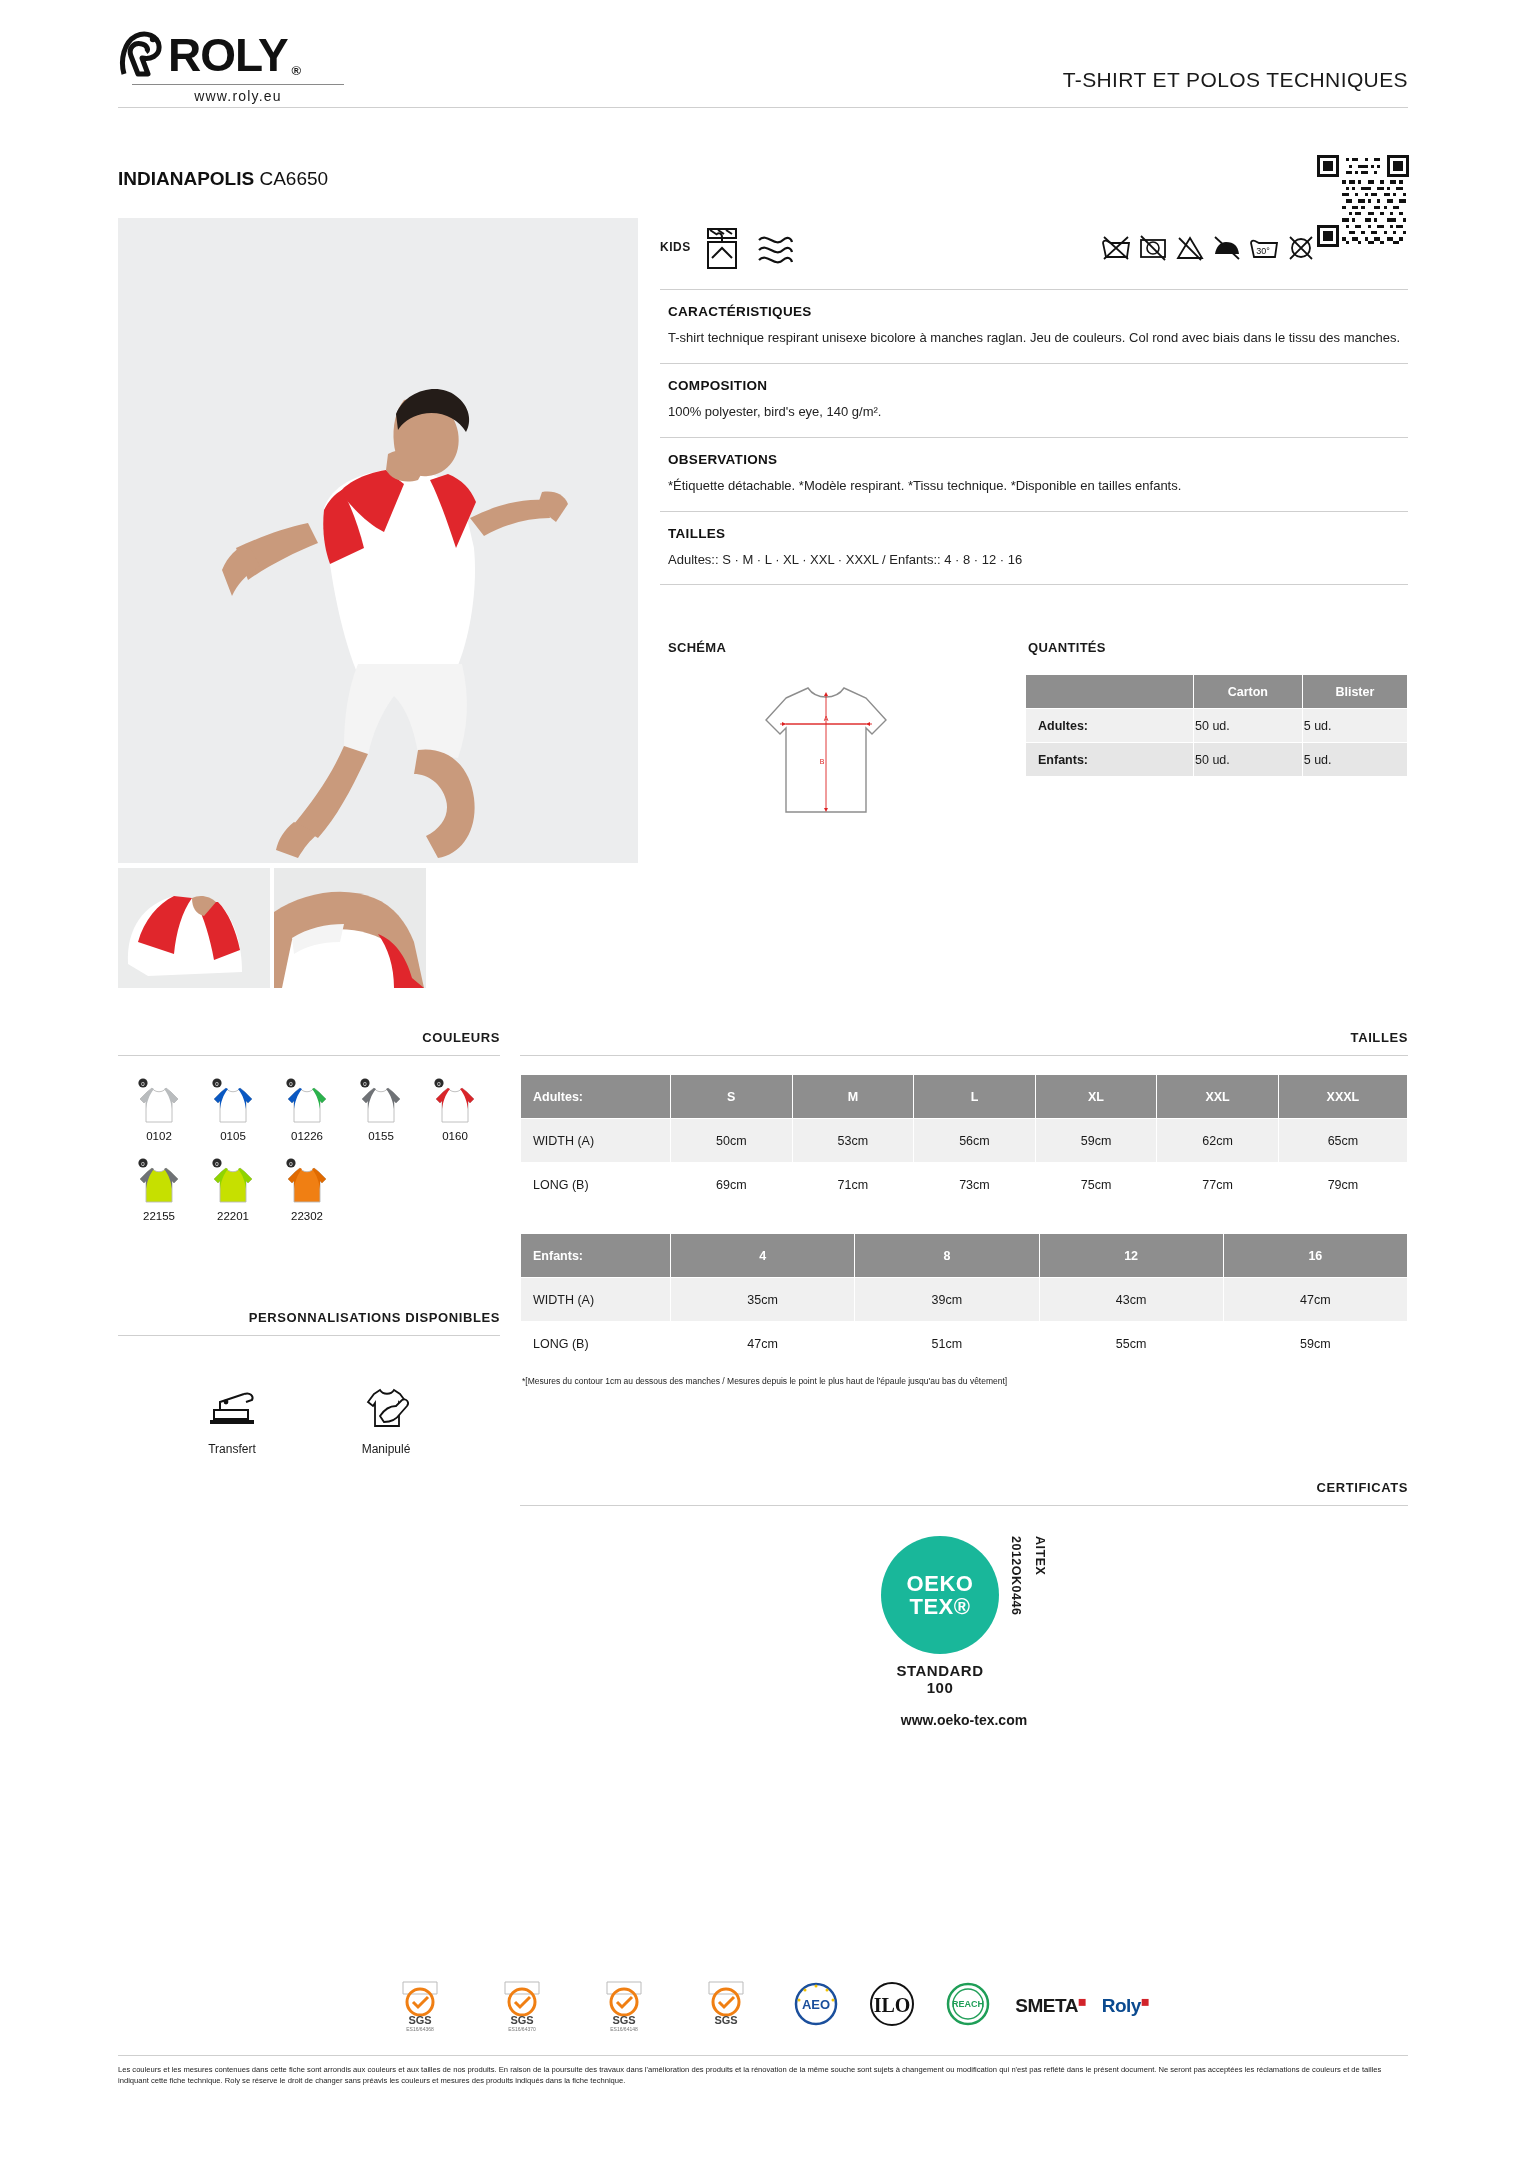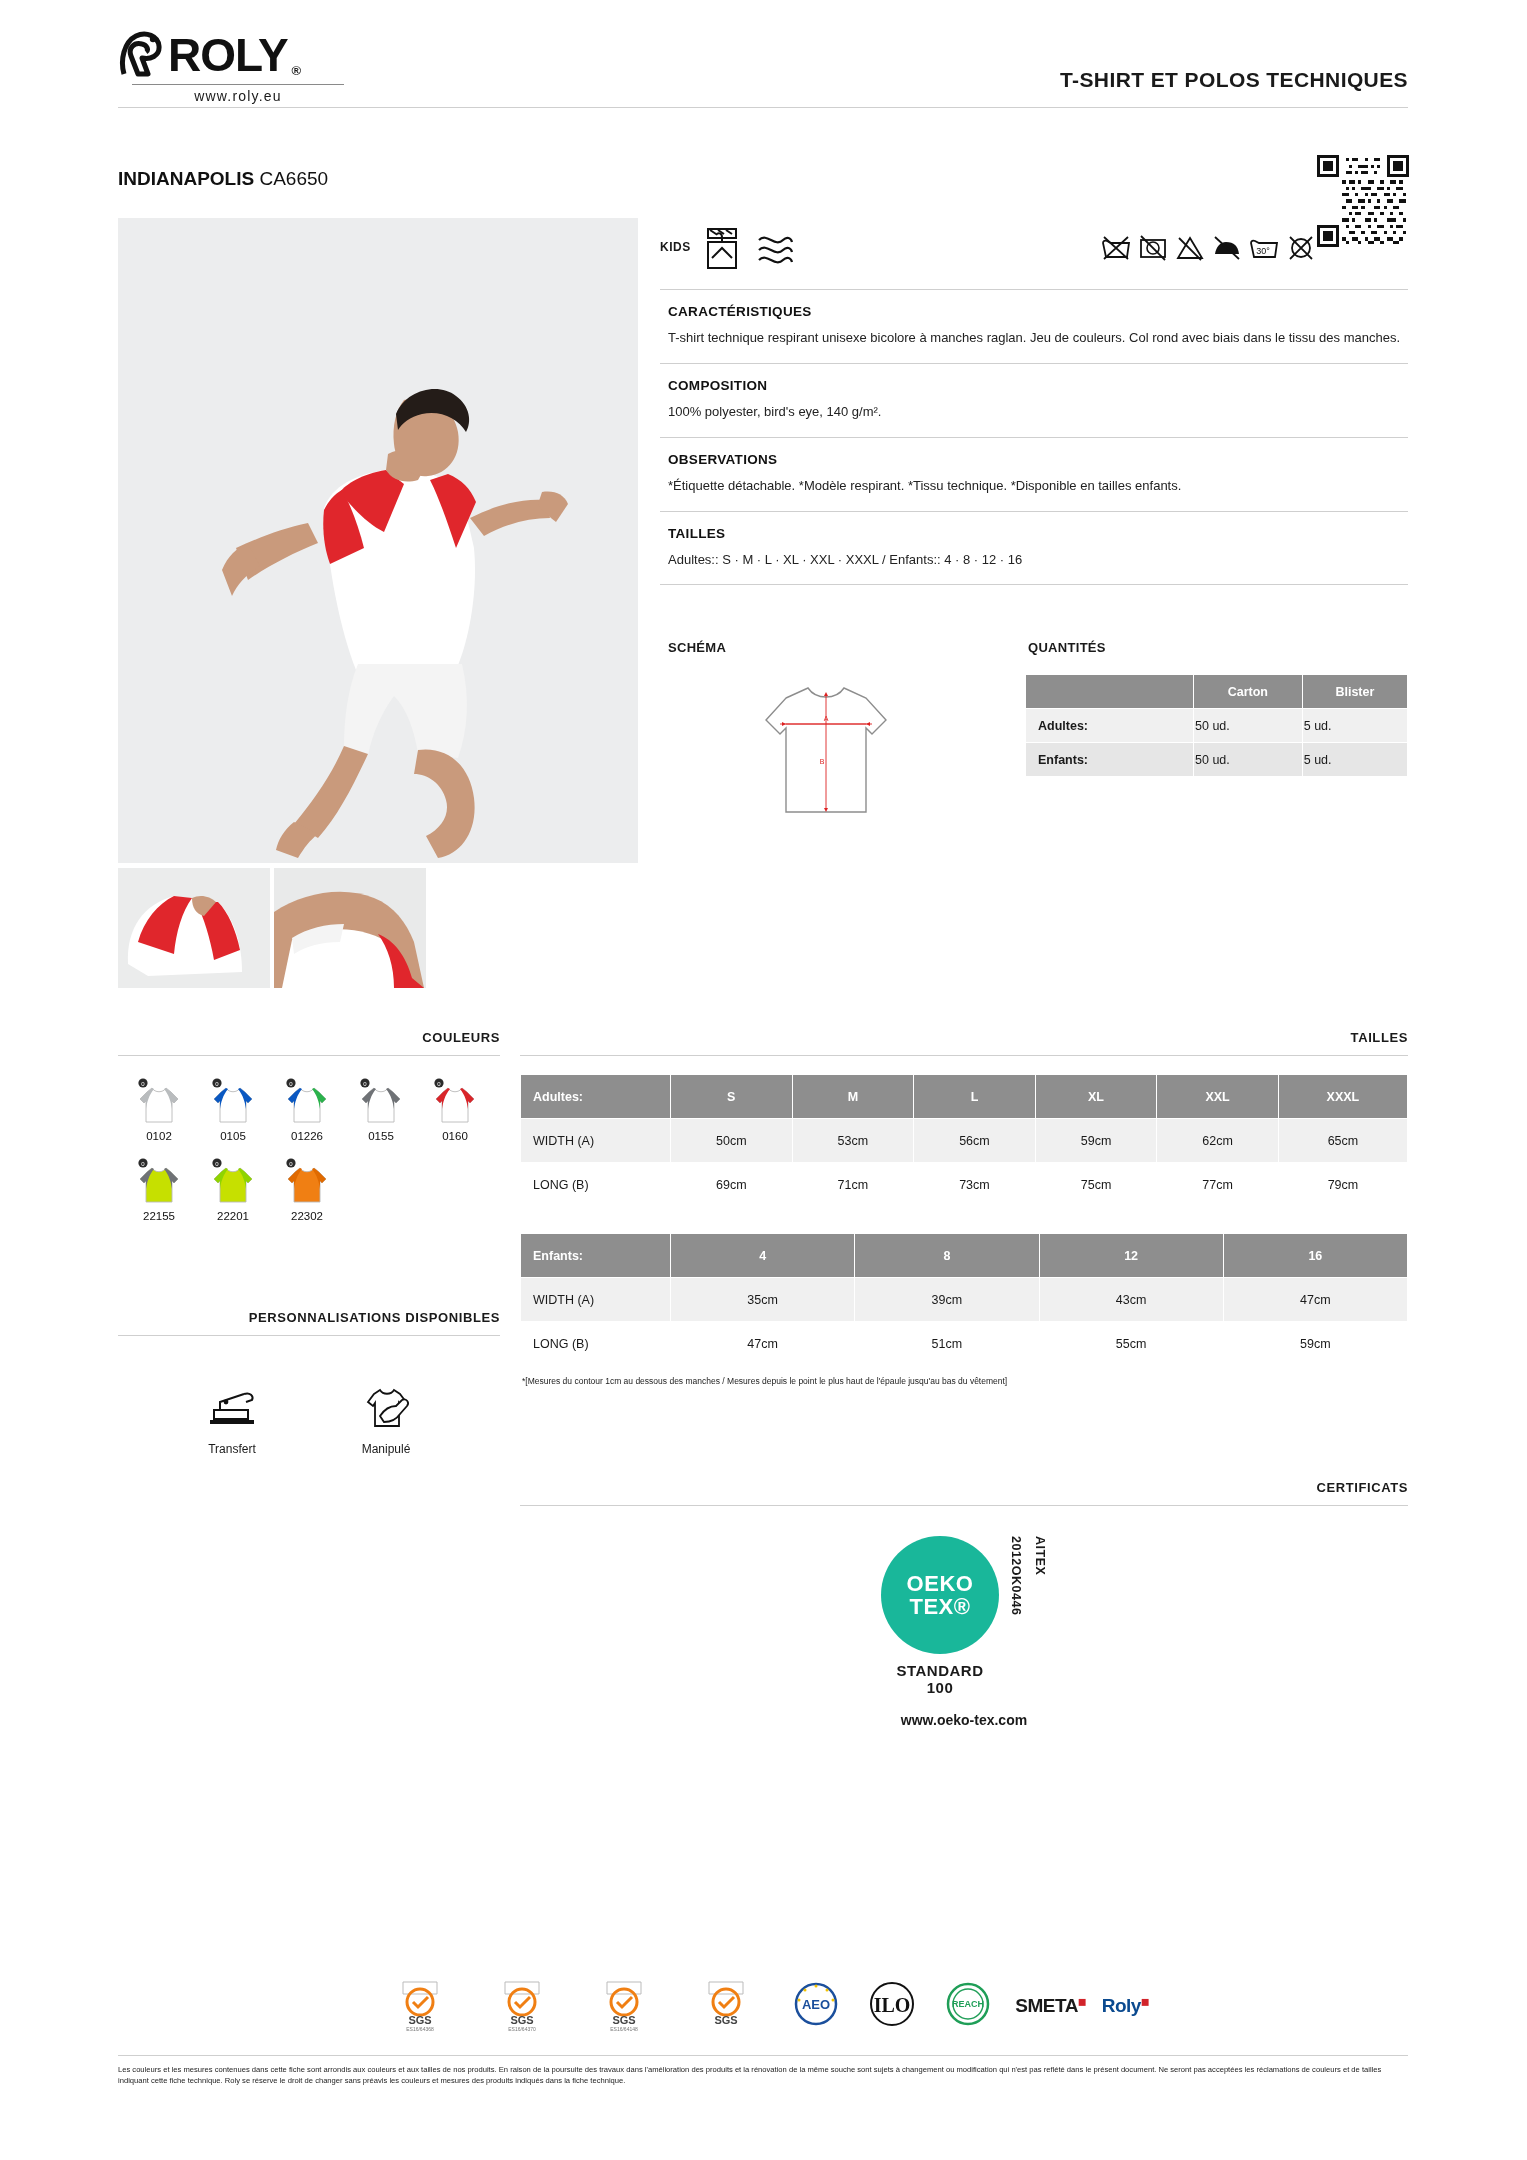--- a/index.html
+++ b/index.html
@@ -23,21 +23,21 @@
   .logo-mark { display:flex; align-items:flex-end; gap:4px; }
   .logo-text {
     font-size: 46px; font-weight: bold; letter-spacing: -1px; line-height: 1; color:#111;
   }
   .logo-reg { font-size: 13px; vertical-align: super; font-weight: bold; }
   .logo-url {
     margin-top: 6px; text-align:center; font-size: 14px; letter-spacing: 1.2px; color:#1a1a1a;
     border-top: 1px solid #8a8a8a; padding-top: 3px; width: 212px; margin-left: 14px;
   }
   .header-title {
-    position:absolute; right:0; top: 38px; font-size: 21px; letter-spacing: 0.4px; color:#1a1a1a;font-weight:bold;
+    position:absolute; right:0; top: 38px; font-size: 21px; letter-spacing: 0.4px; color:#1a1a1a;
   }
 
   
   .prod-title {
     position:absolute; left:118px; top: 168px; font-size: 19px; font-weight: bold; color:#111;
   }
   .prod-title .ref { font-weight: normal; }
 
   
   .qr { position:absolute; right:118px; top:155px; width:92px; height:92px; }

